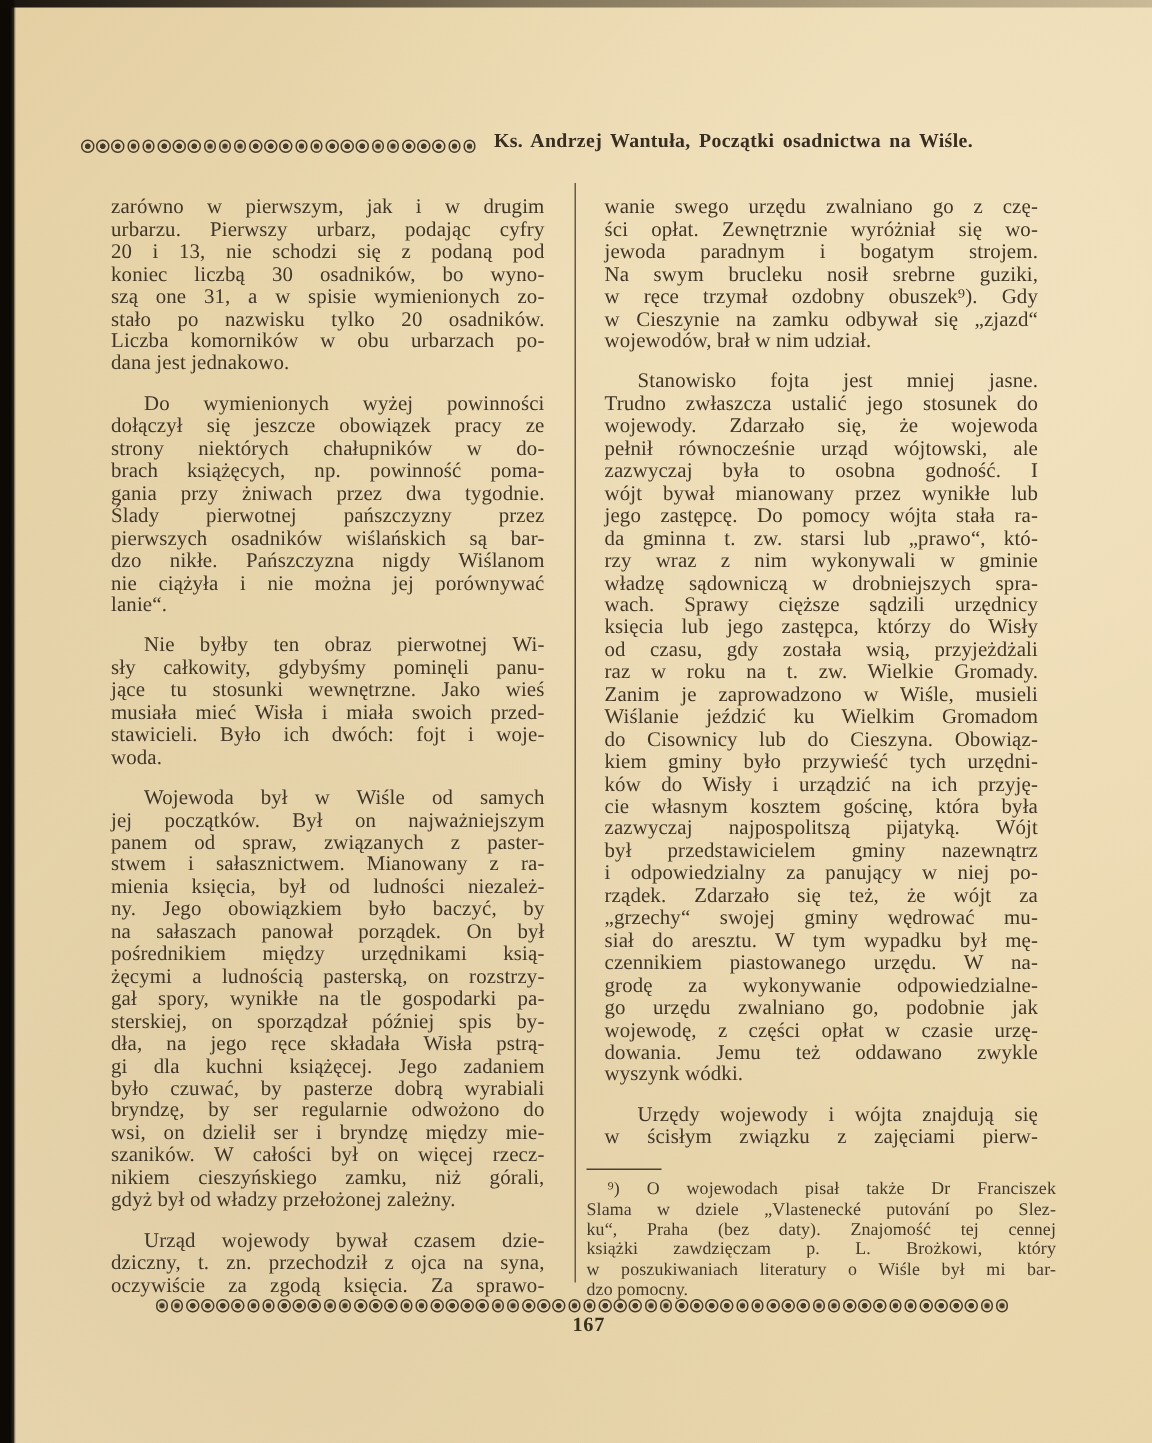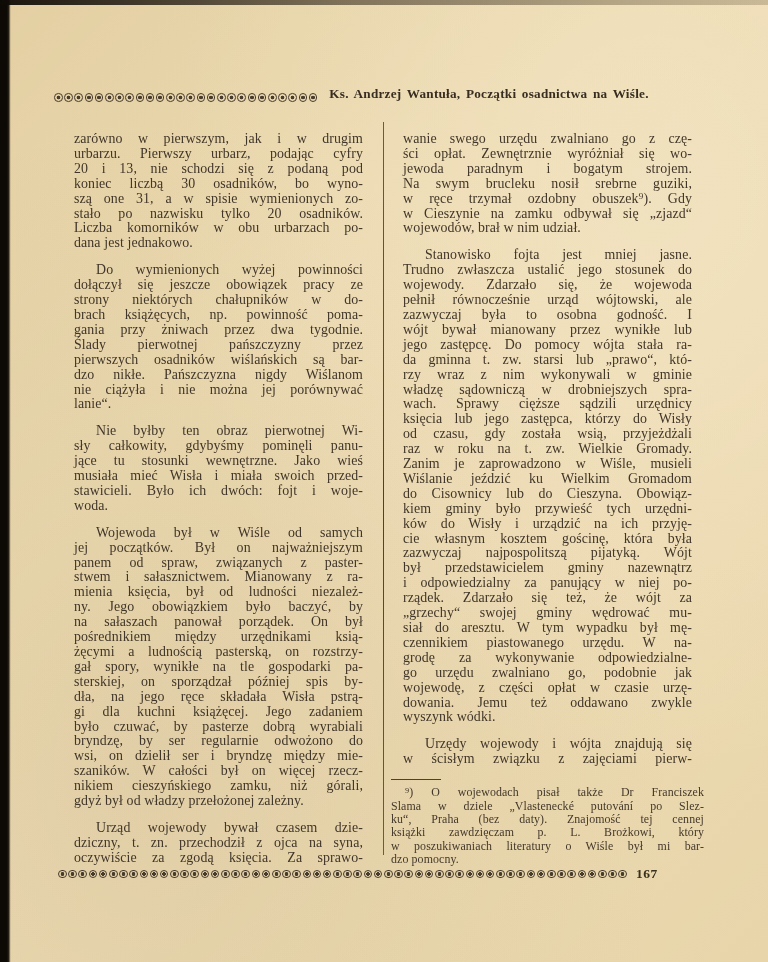--- a/index.html
+++ b/index.html
@@ -60,21 +60,21 @@
   #footnote-rule{
     width:50px;border-top:1.2px solid #4c4132;margin:10px 0 6px 0;
   }
   #footnote .line{
     font-size:11.9px;line-height:13.4px;letter-spacing:.1px;color:#44392b;
   }
   #footnote .line.ind{text-indent:14px;}
   
   #footer{
     position:absolute;left:58px;top:866px;width:660px;height:16px;
-    display:flex;align-items:center;white-space:nowrap;
+    display:flex;align-items:center;white-space:nowrap;flex-direction:column;
   }
   #page-number{
     margin-left:9px;font-size:13.5px;font-weight:700;color:#38301f;letter-spacing:.5px;
   }
 </style>
 </head>
 <body>
 
 <div id="page">
   <div id="spine-strip"></div>

